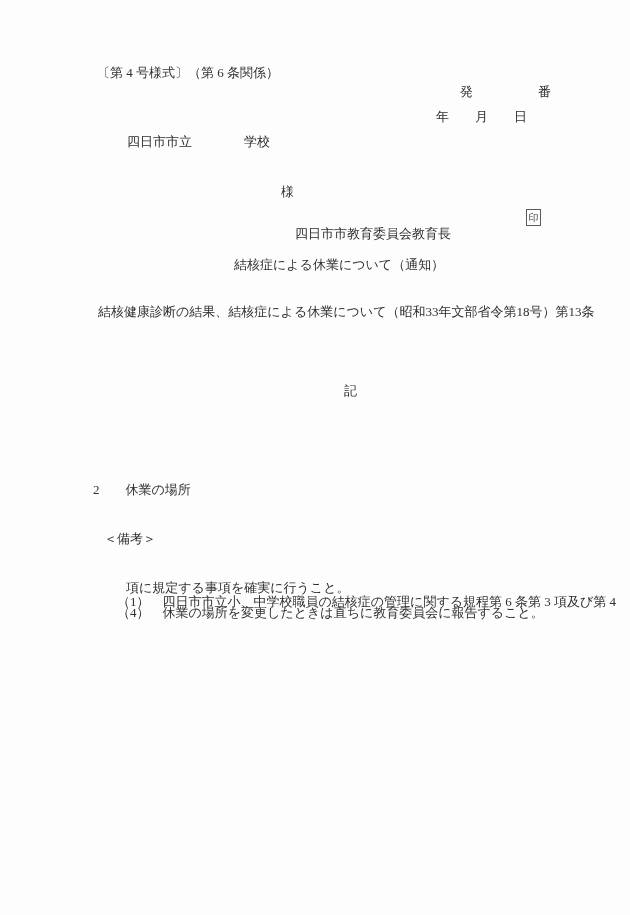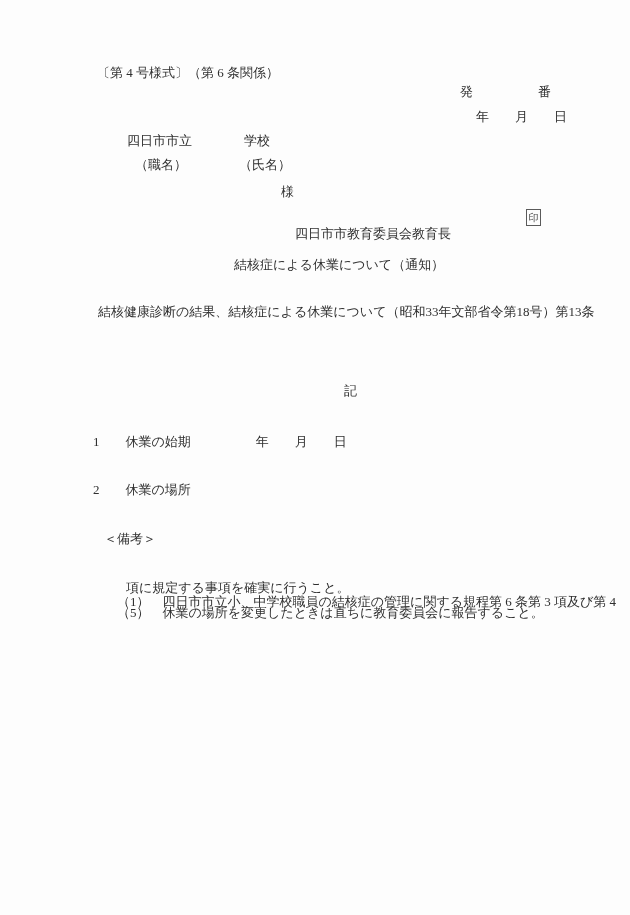--- a/index.html
+++ b/index.html
@@ -18,22 +18,22 @@
     overflow: hidden;
   }
   .ln {
     position: absolute;
     white-space: pre;
     line-height: 16px;
   }
   
   #form-number   { left: 97px;  top: 65px; }
   #issue-number  { left: 460px; top: 84px; }
-  #date-line     { left: 476px; top: 109px; }
-  #school-line   { left: 127px; top: 134px; font-family: Liberation Mono, monospace; }
+  #date-line     { left: 436px; top: 109px; }
+  #school-line   { left: 127px; top: 134px; }
   #name-line     { left: 135px; top: 157px; }
   #honorific     { left: 281px; top: 184px; }
   #sender-title  { left: 295px; top: 209px; margin-top: 17px; }
   #seal {
     position: absolute;
     left: 526px;
     top: 209px;
     width: 13px;
     height: 15px;
     border: 1px solid #5a5a5a;
@@ -59,40 +59,38 @@
 <div class="page">
 
   <div class="ln" id="form-number">〔第 4 号様式〕（第 6 条関係）</div>
 
   <div class="ln" id="issue-number">発　　　　　番</div>
 
   <div class="ln" id="date-line">年　　月　　日</div>
 
   <div class="ln" id="school-line">四日市市立　　　　学校</div>
 
-  <div class="ln" id="name-line">（職名）　　　　（氏名）</div>
 
   <div class="ln" id="honorific">様</div>
 
   <div class="ln" id="sender-title">四日市市教育委員会教育長</div>
 
   <div id="seal">印</div>
 
   <div class="ln" id="doc-title">結核症による休業について（通知）</div>
 
   <div class="ln" id="body-line1">結核健康診断の結果、結核症による休業について（昭和33年文部省令第18号）第13条</div>
 
 
   <div class="ln" id="record-marker">記</div>
 
-  <div class="ln" id="item-1">1　　休業の始期　　　　　年　　月　　日</div>
 
   <div class="ln" id="item-2">2　　休業の場所</div>
 
   <div class="ln" id="remarks-header">＜備考＞</div>
 
   <div class="ln" id="remark1-l1">（1）　四日市市立小、中学校職員の結核症の管理に関する規程第 6 条第 3 項及び第 4</div>
 
   <div class="ln" id="remark1-l2">項に規定する事項を確実に行うこと。</div>
 
-  <div class="ln" id="remark2">（5）　休業の場所を変更したときは直ちに教育委員会に報告すること。</div>
+  <div class="ln" id="remark2">（4）　休業の場所を変更したときは直ちに教育委員会に報告すること。</div>
 
 </div>
 
 </body></html>

